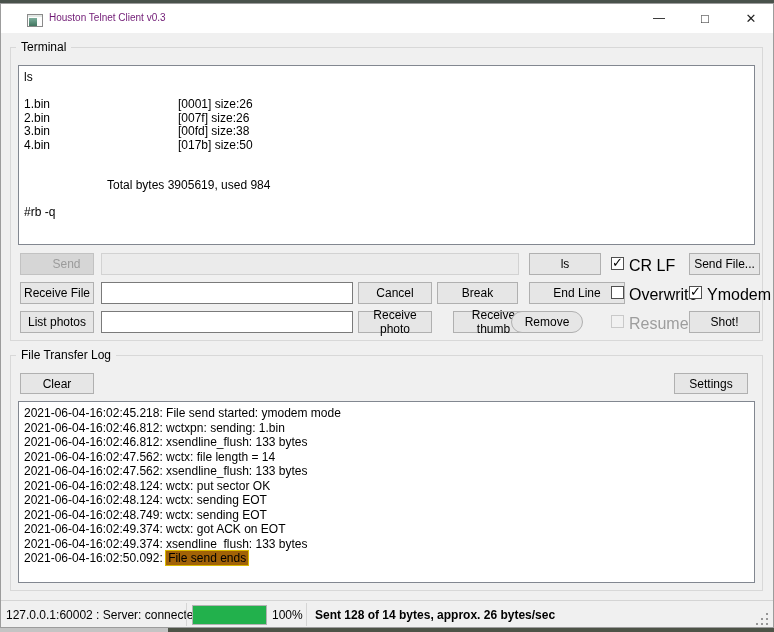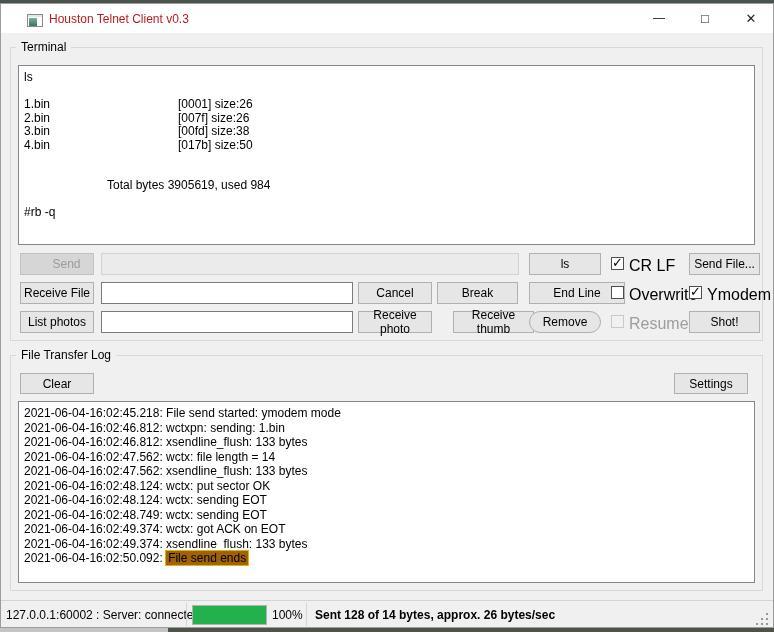--- a/index.html
+++ b/index.html
@@ -13,21 +13,21 @@
   .desktop-top { position:absolute; left:0; top:0; width:774px; height:3px; background:#49524b; }
   .desktop-bottom { position:absolute; left:0; top:628px; width:774px; height:4px; background:#4d5347; }
   .desktop-bottom-left { position:absolute; left:0; top:628px; width:168px; height:4px; background:#c4c4c4; }
   .window-outline { position:absolute; left:0; top:3px; width:774px; height:625px; border:1px solid #9c9c9c; pointer-events:none; z-index:50; }
 
   
   .titlebar { position:absolute; left:1px; top:3px; width:772px; height:30px; background:#ffffff; }
   .app-icon { position:absolute; left:26px; top:11px; width:16px; height:13px; border:1px solid #8a8a8a; background:#fdfdfd; }
   .app-icon .icon-head { position:absolute; left:0; top:0; width:14px; height:2px; background:#e3e8e5; }
   .app-icon .icon-pane { position:absolute; left:1px; top:3px; width:8px; height:8px; background:linear-gradient(#7cae9c,#41755f); }
-  .title-text { position:absolute; left:48px; top:9px; font-size:12px; color:#b91c1c; }
+  .title-text { position:absolute; left:48px; top:9px; font-size:10px; color:#701a75; }
   .win-btn { position:absolute; top:3px; width:46px; height:30px; display:flex; align-items:center; justify-content:center; color:#222; }
   .win-min { right:92px; font-size:12px; }
   .win-max { right:46px; font-size:13px; }
   .win-close { right:0; font-size:13px; }
 
   
   .group { position:absolute; border:1px solid #d8d8d8; }
   .group-terminal { left:10px; top:47px; width:753px; height:294px; }
   .group-log { left:10px; top:355px; width:753px; height:236px; }
   .group-label { position:absolute; background:#f0f0f0; padding:0 5px; font-size:12px; z-index:5; }
@@ -78,21 +78,21 @@
   .btn-endline     { left:529px; top:282px; width:96px; }
   .cb-overwrite    { left:611px; top:286px; }
   .cbl-overwrite   { left:629px; top:286px; }
   .cb-ymodem       { left:689px; top:286px; }
   .cbl-ymodem      { left:707px; top:286px; }
   
   .btn-listphotos  { left:20px;  top:311px; width:74px; }
   .input-photos    { left:101px; top:311px; width:252px; }
   .btn-receivephoto{ left:358px; top:311px; width:74px; }
   .btn-receivethumb{ left:437px; top:311px; width:81px;margin-left:16px; }
-  .btn-remove      { left:529px; top:311px; width:72px;border-radius:11px; }
+  .btn-remove      { left:511px; top:311px; width:72px;border-radius:11px; }
   .cb-resume       { left:611px; top:315px; }
   .cbl-resume      { left:629px; top:315px; }
   .btn-shot        { left:689px; top:311px; width:71px; }
 
   
   .btn-clear    { left:20px;  top:373px; width:74px; }
   .btn-settings { left:674px; top:373px; width:74px; }
   .log-output {
     position:absolute; left:18px; top:401px; width:737px; height:182px;
     background:#fff; border:1px solid #828790; padding:4px 5px 0 5px;

